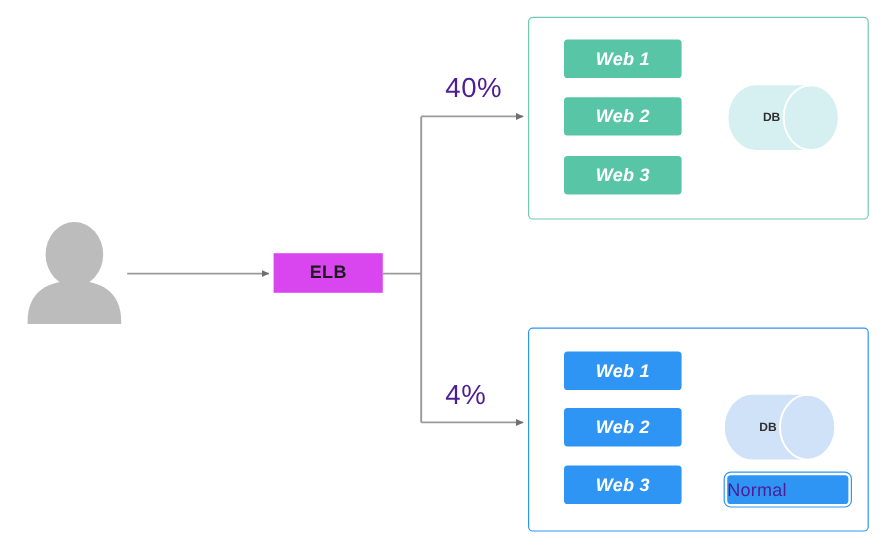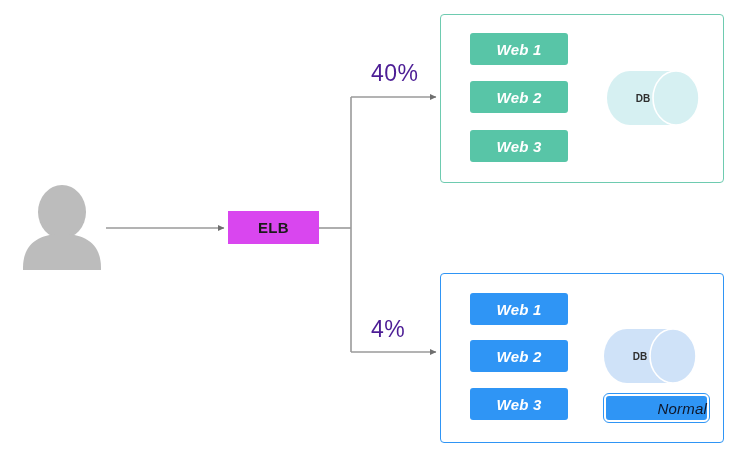--- a/index.html
+++ b/index.html
@@ -106,25 +106,24 @@
     top: 394px;
     width: 105px;
     height: 28px;
     box-sizing: border-box;
     border-radius: 5px;
     background: #2f95f5;
     border: 2.5px solid #ffffff;
     outline: 1.4px solid #2f95f5;
     display: flex;
     align-items: center;
-    justify-content: flex-end;
-    color: #0f172a;
+    justify-content: flex-start;
+    color: #4c1d95;
     font-size: 15px;
     letter-spacing: 0.2px;
-    font-style: italic;
   }
   
   .pct-label {
     position: absolute;
     color: #4c1d95;
     font-size: 23px;
     font-weight: normal;
     letter-spacing: 0.5px;
     white-space: nowrap;
   }

